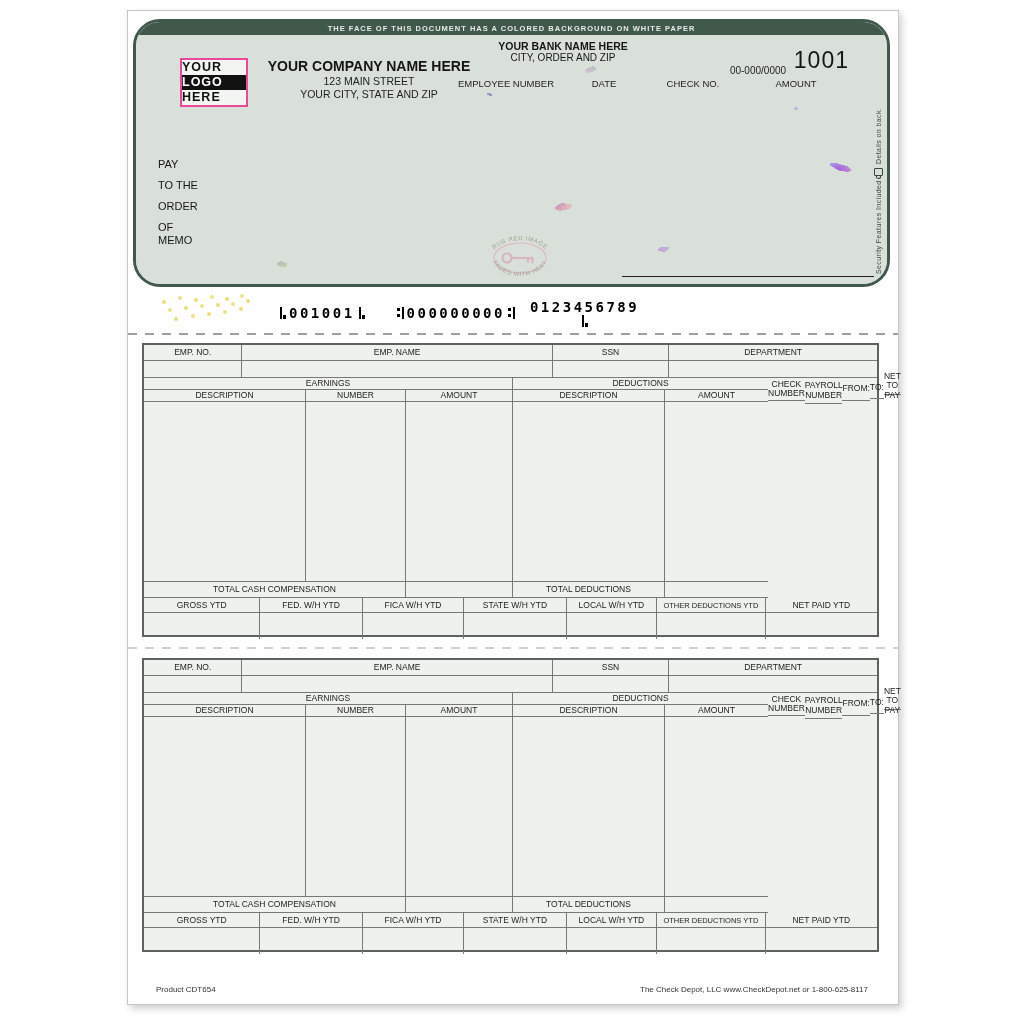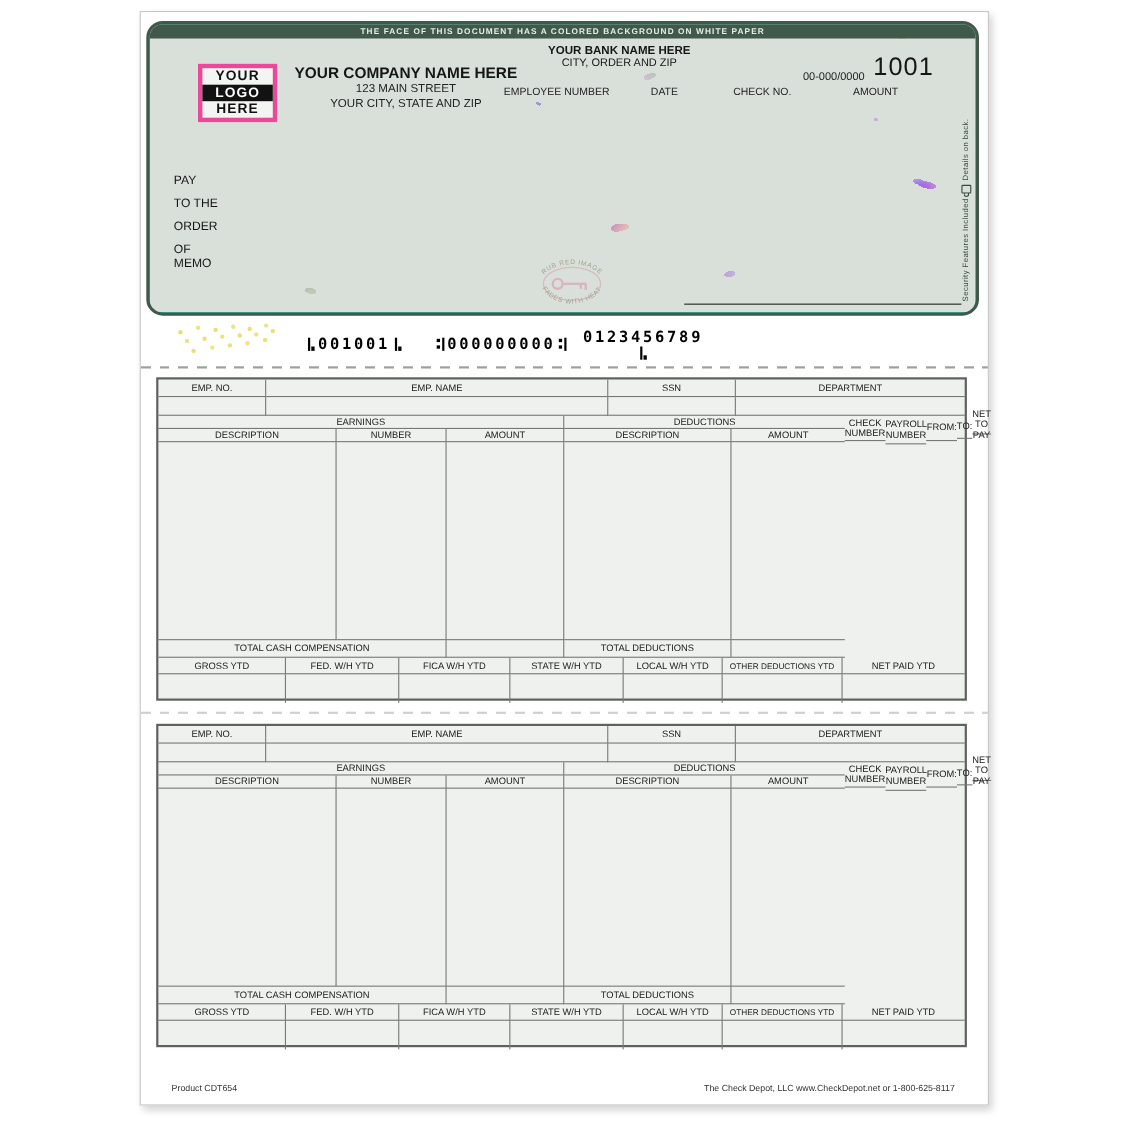--- a/index.html
+++ b/index.html
@@ -1,25 +1,25 @@
 <!DOCTYPE html>
 <html><head>
 <meta charset="utf-8">
 <style>
   html,body{margin:0;padding:0;background:#ffffff;width:1024px;height:1024px;
     font-family:"Liberation Sans","DejaVu Sans",sans-serif;-webkit-font-smoothing:antialiased;}
   .page{position:absolute;left:127px;top:10px;width:770px;height:993px;background:#fff;
     border:1px solid #c6c6c6;box-shadow:3px 4px 7px rgba(0,0,0,.18);}
   
   .check{position:absolute;left:5px;top:8px;width:757px;height:268px;box-sizing:border-box;
-    border:3px solid #41594b;border-radius:15px;overflow:hidden;background:#14b8a6;}
+    border:3px solid #41594b;border-radius:27px;overflow:hidden;background:#c4b5fd;}
   .check .bg{position:absolute;inset:0;width:100%;height:100%;}
   .banner{position:absolute;left:0;top:0;right:0;height:13px;background:#41594b;
     color:#e7ece8;font-size:7.5px;font-weight:bold;letter-spacing:1px;text-align:center;line-height:13px;}
-  .logo{position:absolute;left:44px;top:36px;width:64px;border:4px solid #ec4899;background:#f3f5f2;text-align:center;}
+  .logo{position:absolute;left:44px;top:36px;width:64px;border:2px solid #ec4899;background:#f3f5f2;}
   .logo div{font-size:12.5px;font-weight:700;letter-spacing:1px;line-height:15px;color:#111;}
   .logo .dark{background:#121212;color:#fff;}
   .company{position:absolute;left:102px;top:36px;width:262px;text-align:center;color:#151515;}
   .company .cname{font-size:14px;font-weight:700;}
   .company .caddr{font-size:10.5px;margin-top:1px;color:#222;}
   .bank{position:absolute;left:332px;top:18px;width:190px;text-align:center;color:#151515;}
   .bank .bname{font-size:10.5px;font-weight:700;}
   .bank .baddr{font-size:10px;}
   .fraction{position:absolute;left:562px;top:43px;width:120px;text-align:center;font-size:10px;color:#222;}
   .checkno{position:absolute;right:38px;top:25px;font-size:23px;color:#161616;letter-spacing:1px;}

